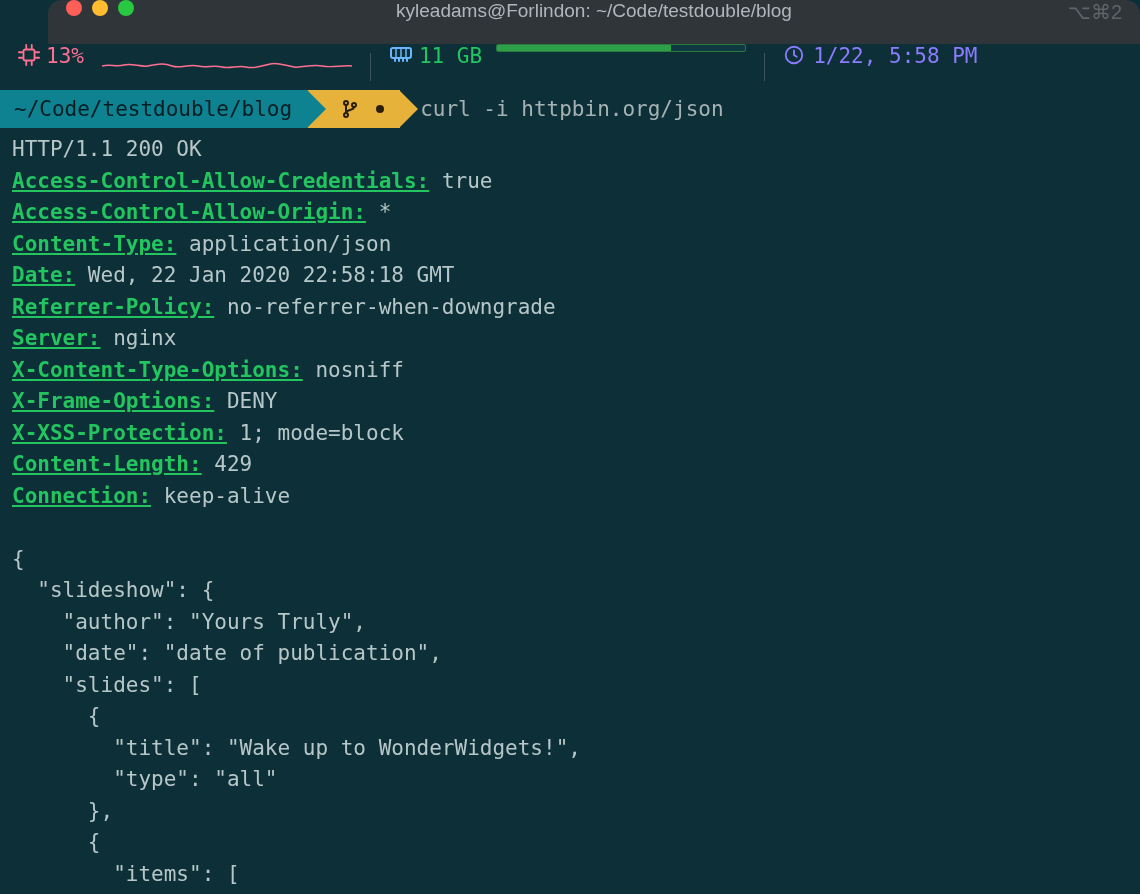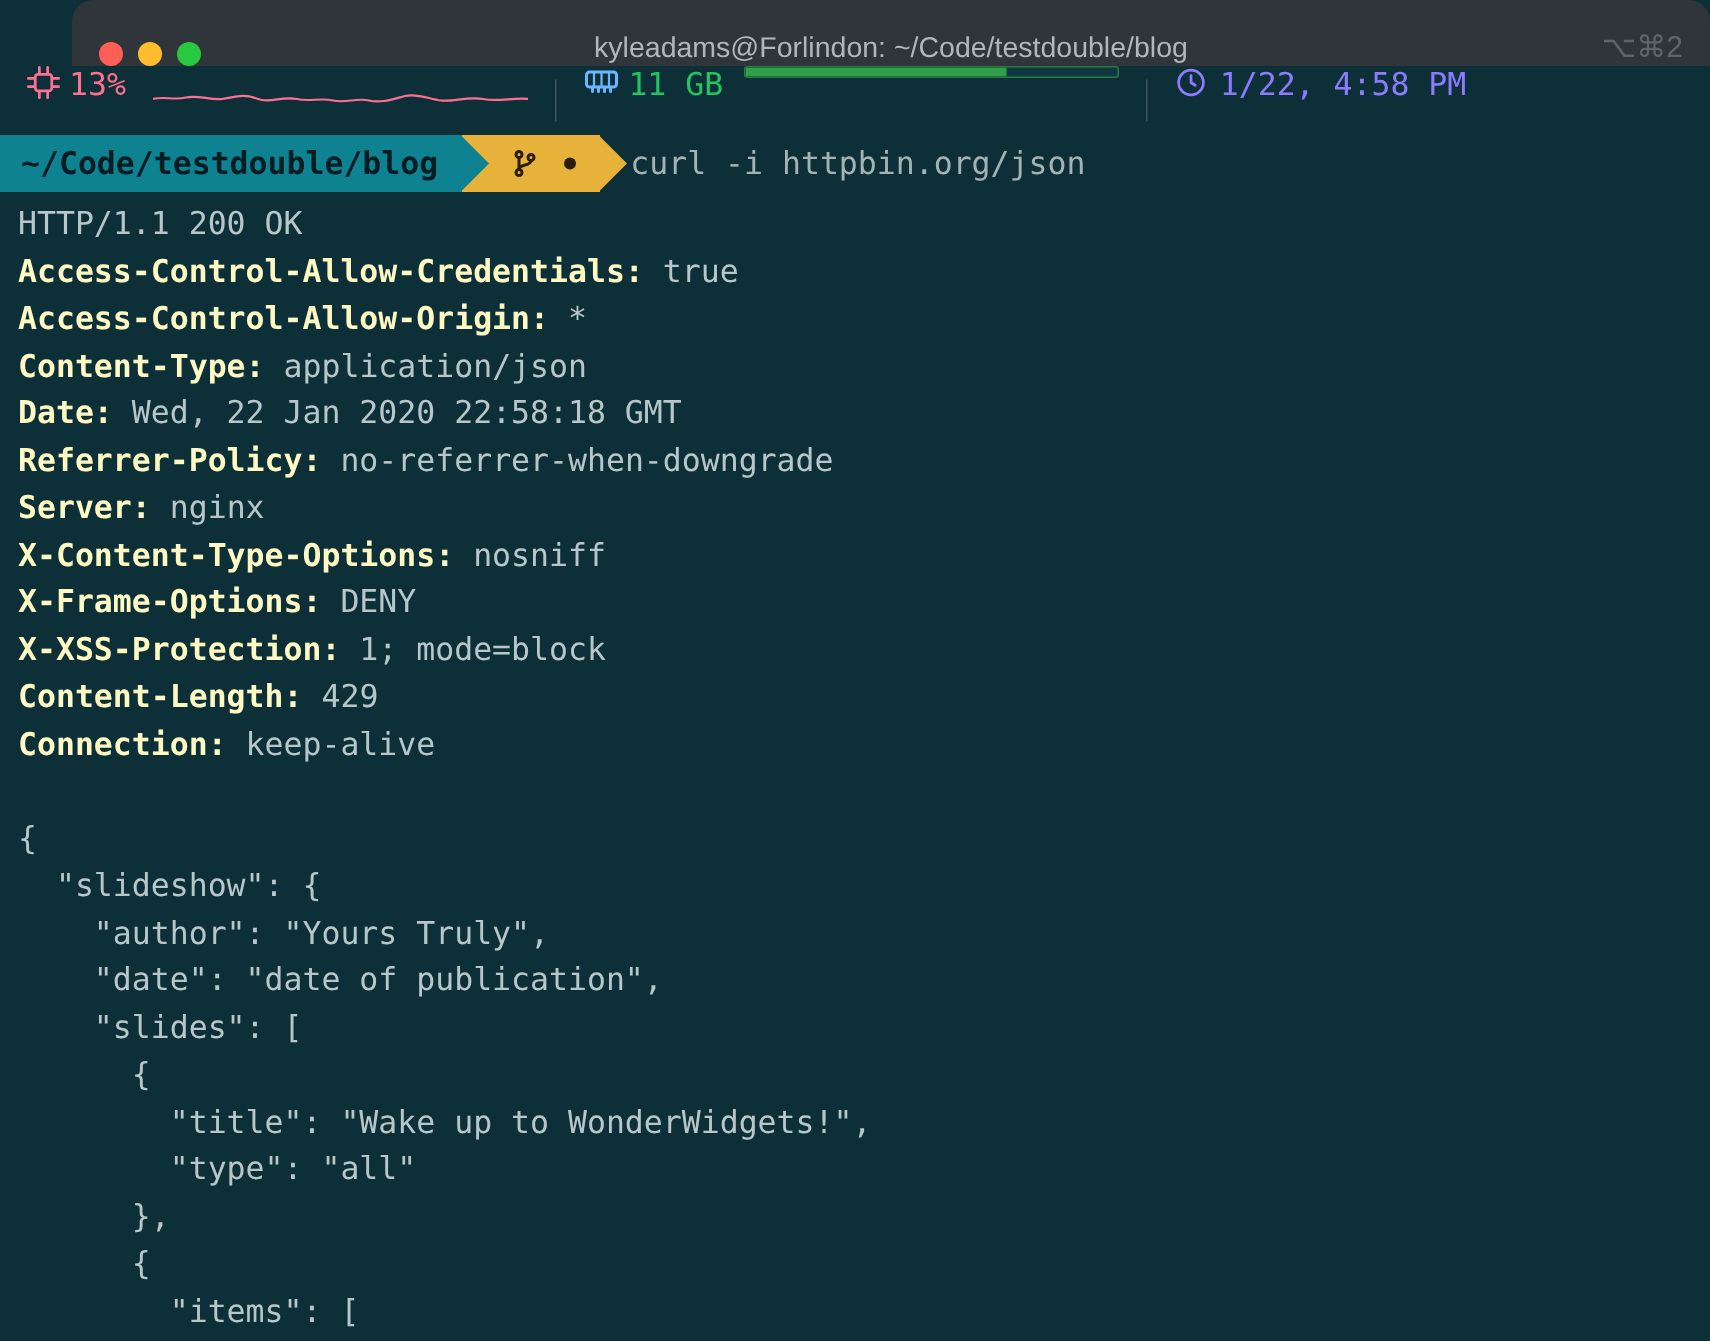--- a/index.html
+++ b/index.html
@@ -13,21 +13,21 @@
     color: #c5d4d6;
     overflow: hidden;
     border-radius: 14px;
     position: relative;
   }
 
   .titlebar {
     height: 44px;
     background: #30353a;
     display: flex;
-    align-items: flex-end;
+    align-items: flex-start;
     padding: 0 18px;
     border-top-left-radius: 14px;
     border-top-right-radius: 14px;
     position: relative;
     margin-left: 48px;
   }
   .traffic-lights { display: flex; gap: 10px; align-items: center; }
   .tl { width: 16px; height: 16px; border-radius: 50%; display: inline-block; }
   .tl.red { background: #ff5f57; }
   .tl.yellow { background: #febc2e; }
@@ -112,21 +112,20 @@
     display: flex;
     align-items: center;
     padding: 0 16px 0 20px;
     position: relative;
     white-space: nowrap;
   }
   .pl-seg.path {
     background: #0f8291;
     color: #031d22;
     padding-left: 14px;
-    font-weight: bold;
   }
   .pl-seg.branch {
     background: #e6b23a;
     color: #2a1f06;
     padding-left: 34px;
   }
   .pl-seg.cmd {
     color: #a5b2b3;
     padding-left: 20px;
     white-space: pre;
@@ -153,21 +152,21 @@
   }
 
   .terminal-body {
     padding: 6px 12px;
     font-size: 21px;
     line-height: 31.5px;
     white-space: pre;
     color: #b7c7c9;
     font-family: "SF Mono", "Menlo", "Consolas", monospace;
   }
-  .hdr { color: #fef9c3; font-weight: 700; }
+  .hdr { color: #22c55e; font-weight: 700; text-decoration: underline; }
   .status-line { color: #b7c7c9; }
 
 </style>
 </head>
 <body>
 
 <div class="titlebar">
   <div class="traffic-lights">
     <span class="tl red"></span>
     <span class="tl yellow"></span>
@@ -213,21 +212,21 @@
 
   <div class="stat-divider"></div>
 
   <div class="stat-seg">
     <span class="clock-icon">
       <svg width="22" height="22" viewBox="0 0 24 24" fill="none" stroke="#8b7cff" stroke-width="2" stroke-linecap="round" stroke-linejoin="round">
         <circle cx="12" cy="12" r="9"></circle>
           <path d="M12 7v5l3 2"></path>
       </svg>
     </span>
-    <span class="clock-text">1/22, 4:58 PM</span>
+    <span class="clock-text">1/22, 5:58 PM</span>
   </div>
 </div>
 
 <div class="pl-row">
   <div class="pl-seg path">
     <span>~/Code/testdouble/blog</span>
     <span class="pl-arrow path-arrow"></span>
   </div>
   <div class="pl-seg branch">
     <span class="branch-icon">

